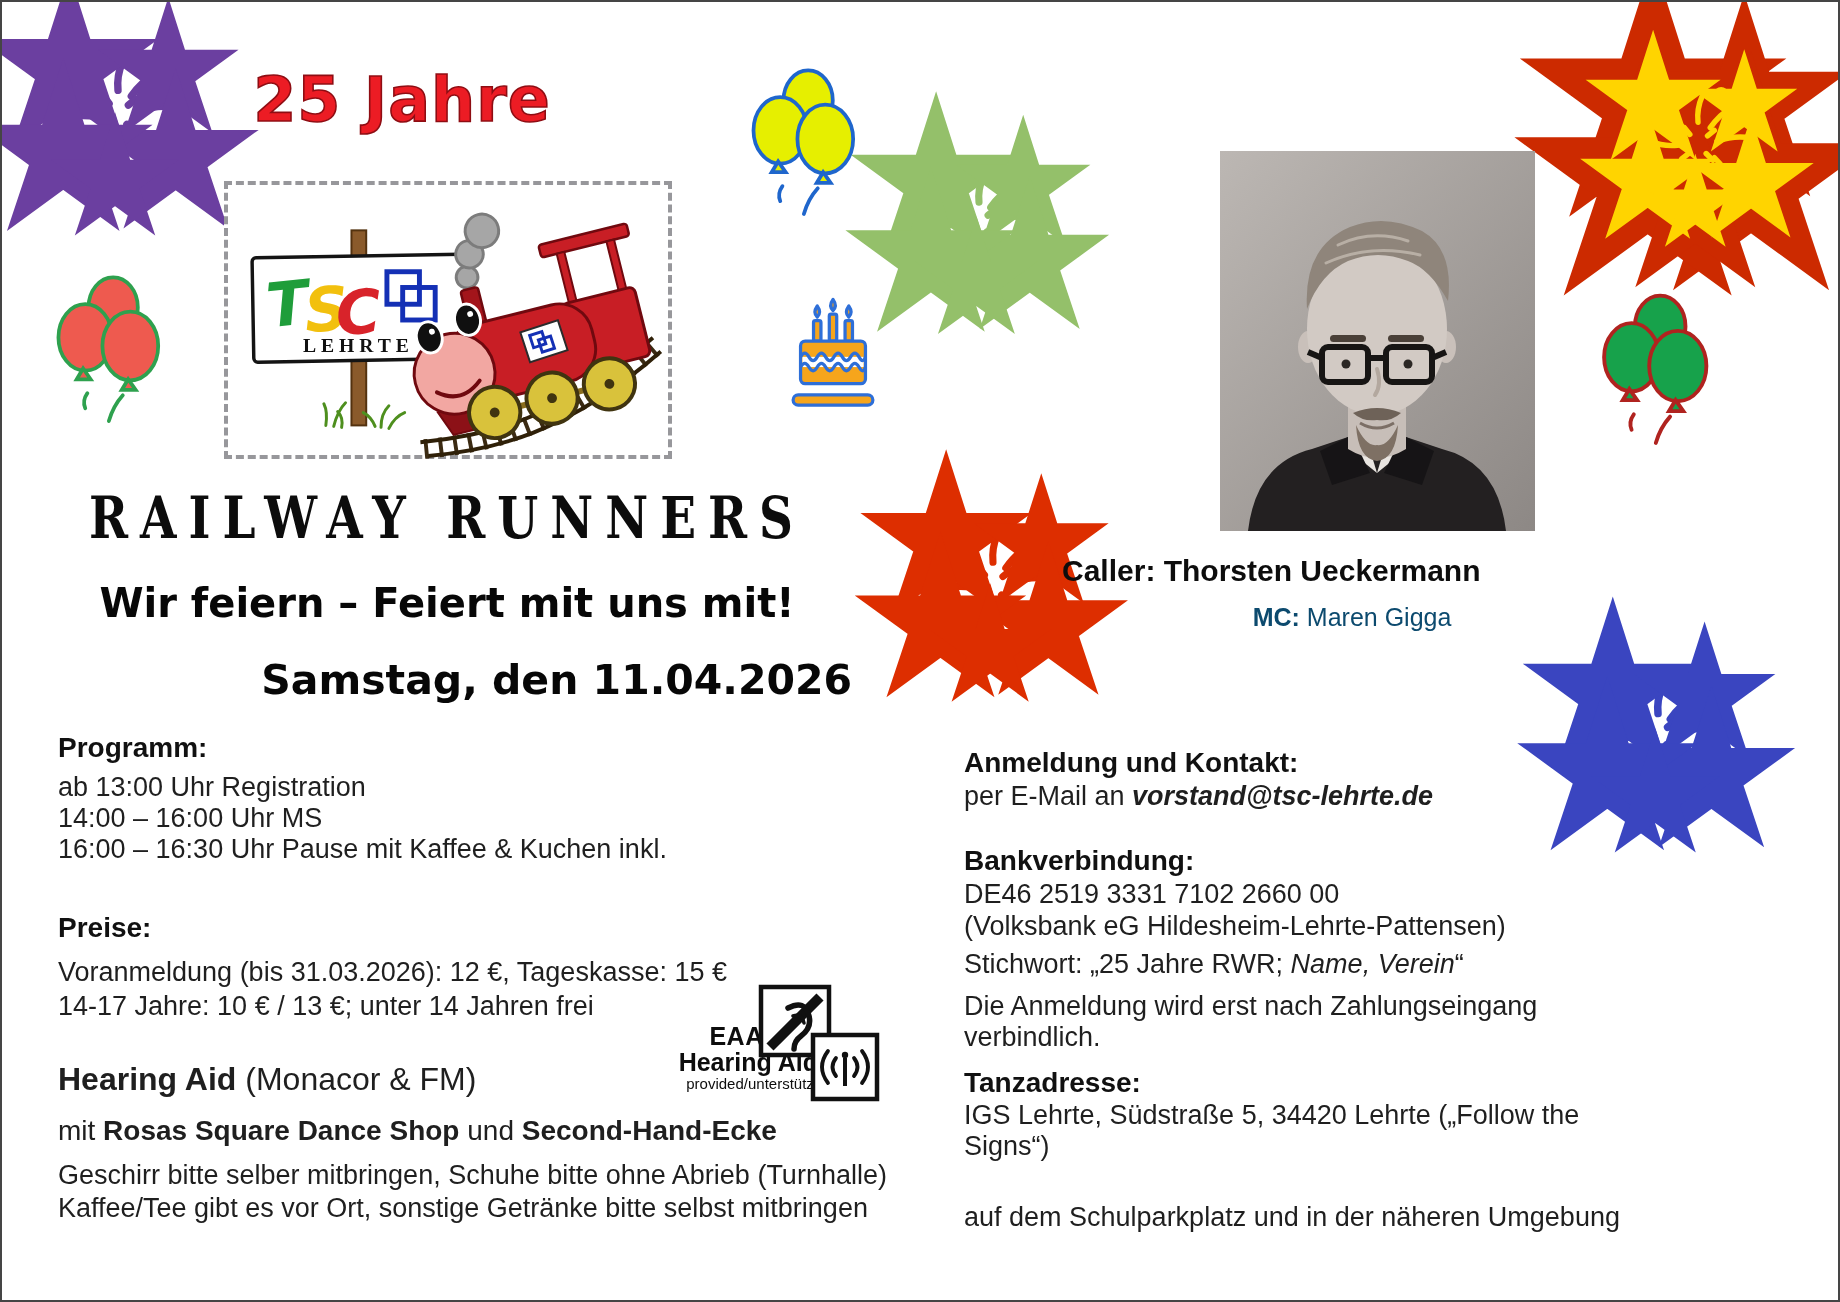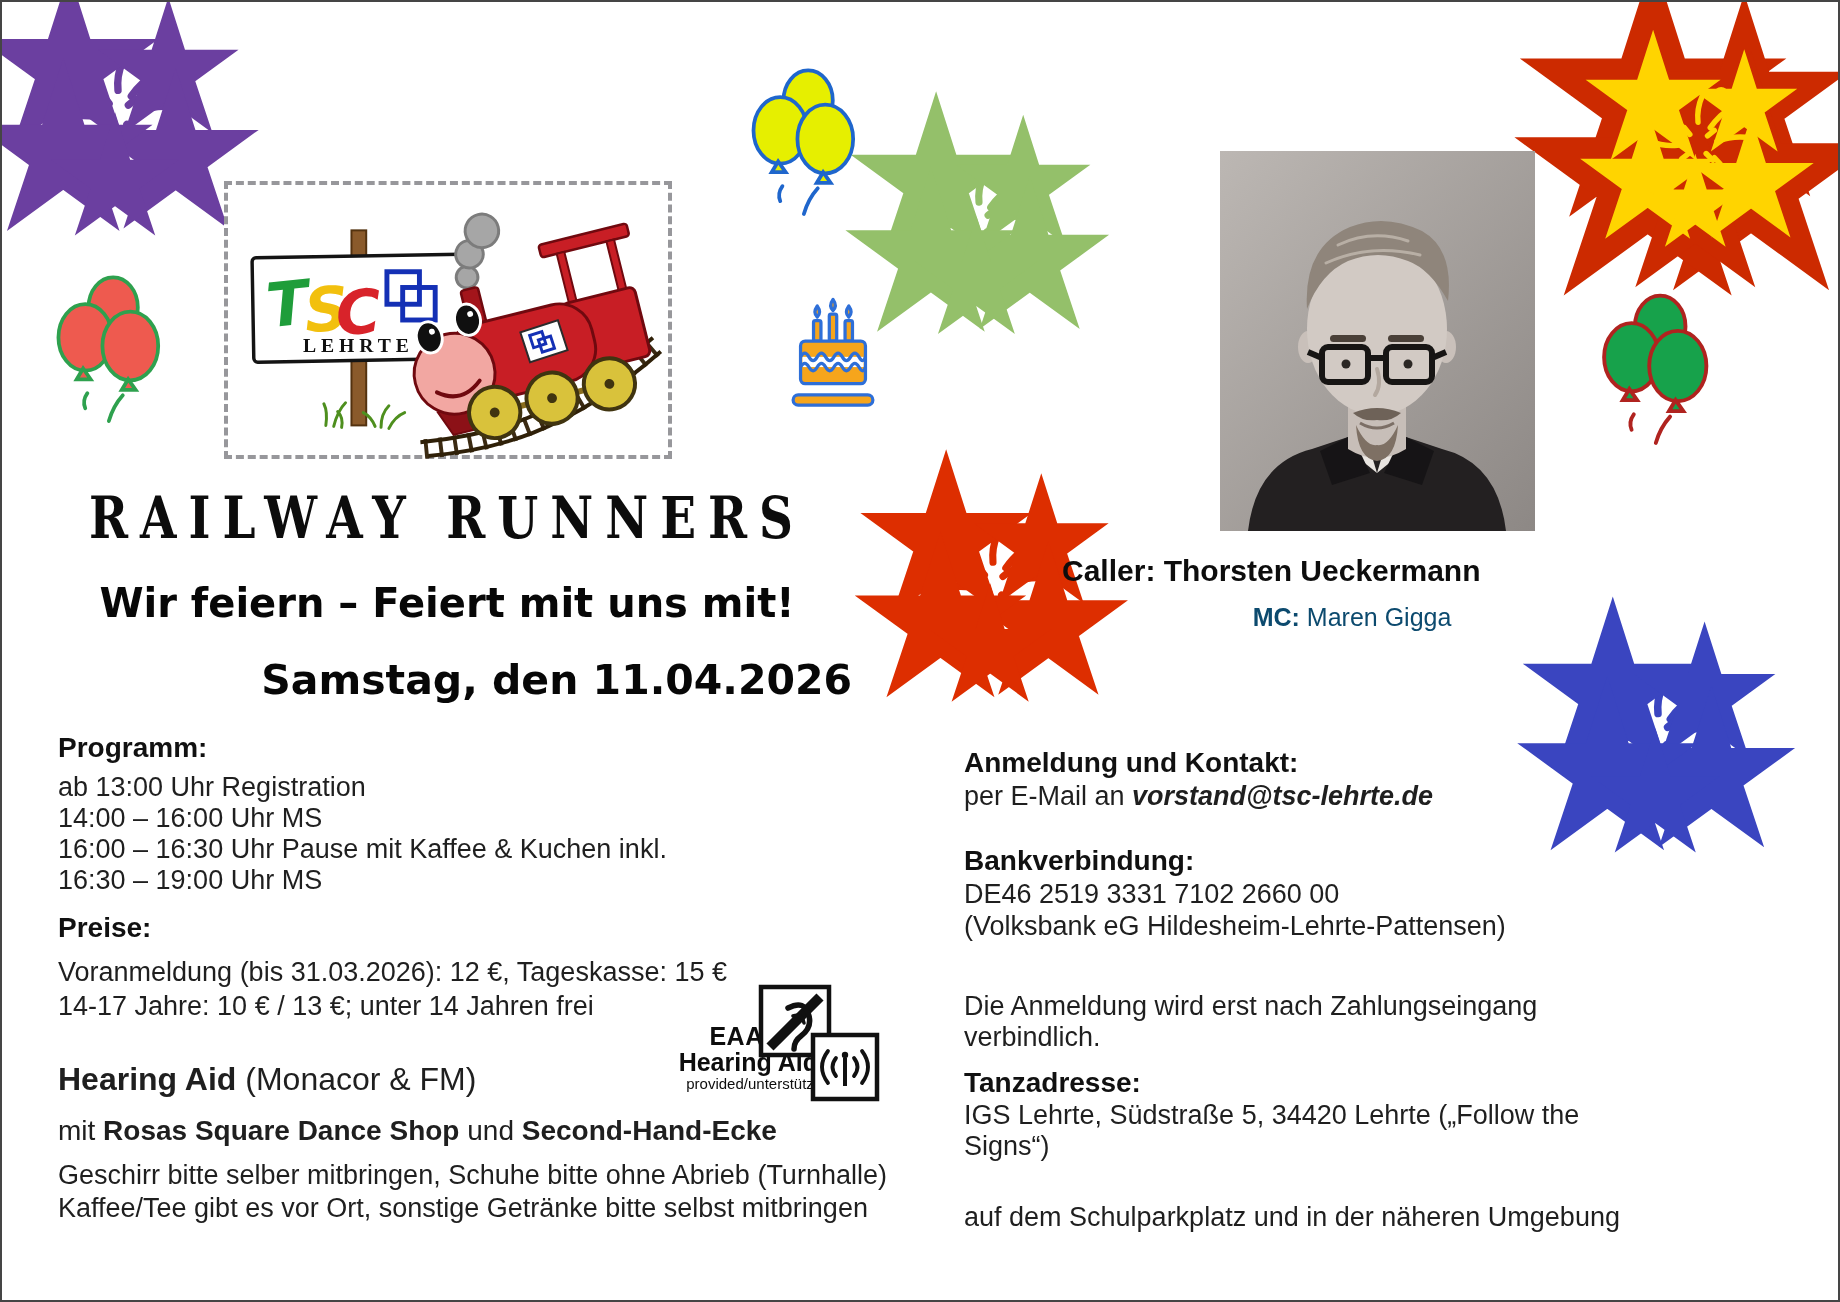--- a/index.html
+++ b/index.html
@@ -201,20 +201,21 @@
       <rect x="22" y="67" width="66" height="11" fill="#ffffff"></rect>
       <g fill="none" stroke="#2e6fd8" stroke-width="3.5">
         <path d="M20 67 q4.5 -8 9 0 t9 0 t9 0 t9 0 t9 0 t9 0 t9 0 t7 0"></path>
         <path d="M20 78 q4.5 -8 9 0 t9 0 t9 0 t9 0 t9 0 t9 0 t9 0 t7 0"></path>
       </g>
       <rect x="12" y="108" width="86" height="11" rx="5.5" fill="#f6a51c" stroke="#2e6fd8" stroke-width="3.5"></rect>
     </svg>
   </div>
 
   
+  <div class="abs" id="anniversary-title">25 Jahre</div>
 
   
   <div class="abs" id="logo-box">
     <svg viewBox="0 0 440 270" width="436" height="266">
 
       <g fill="none">
         <path d="M196 266 C262 260 336 244 432 160" stroke="#3b2a12" stroke-width="20" stroke-dasharray="4 11"></path>
         <path d="M192 259 C258 253 332 237 428 153" stroke="#2f2008" stroke-width="4"></path>
         <path d="M200 273 C266 267 340 251 436 167" stroke="#2f2008" stroke-width="4"></path>
       </g>
@@ -284,21 +285,20 @@
   
   <div class="abs" id="club-name">RAILWAY RUNNERS</div>
   <div class="abs" id="tagline">Wir feiern – Feiert mit uns mit!</div>
   <div class="abs" id="event-date">Samstag, den 11.04.2026</div>
 
   <div class="abs head-block" id="program-heading">Programm:</div>
   <div class="abs body-block" id="program-list">
     <div>ab 13:00 Uhr Registration</div>
     <div>14:00 – 16:00 Uhr MS</div>
     <div>16:00 – 16:30 Uhr Pause mit Kaffee &amp; Kuchen inkl.</div>
-    <div>16:30 – 19:00 Uhr MS</div>
   </div>
 
   <div class="abs head-block" id="prices-heading">Preise:</div>
   <div class="abs body-block" id="price-list">
     <div>Voranmeldung (bis 31.03.2026): 12 €, Tageskasse: 15 €</div>
     <div>14-17 Jahre: 10 € / 13 €; unter 14 Jahren frei</div>
   </div>
 
   <div class="abs body-block" id="hearing-line">
     <span class="b">Hearing Aid</span><span> (Monacor &amp; FM)</span>
@@ -400,20 +400,23 @@
   </div>
 
   <div class="abs rb head-block" id="contact-heading">Anmeldung und Kontakt:</div>
   <div class="abs rb body-block" id="contact-line">
     <span>per E-Mail an </span><span class="b i">vorstand@tsc-lehrte.de</span>
   </div>
 
   <div class="abs rb head-block" id="bank-heading">Bankverbindung:</div>
   <div class="abs rb body-block" id="iban-line">DE46 2519 3331 7102 2660 00</div>
   <div class="abs rb body-block" id="bankname-line">(Volksbank eG Hildesheim-Lehrte-Pattensen)</div>
+  <div class="abs rb body-block" id="keyword-line">
+    <span>Stichwort: „25 Jahre RWR; </span><span class="i">Name, Verein</span><span>“</span>
+  </div>
   <div class="abs rb body-block" id="payment-note-line">Die Anmeldung wird erst nach Zahlungseingang verbindlich.</div>
 
   <div class="abs rb head-block" id="venue-heading">Tanzadresse:</div>
   <div class="abs rb body-block" id="venue-line">IGS Lehrte, Südstraße 5, 34420 Lehrte („Follow the Signs“)</div>
 
   <div class="abs rb body-block" id="parking-line">auf dem Schulparkplatz und in der näheren Umgebung</div>
 
 </div>
 
 </body></html>

